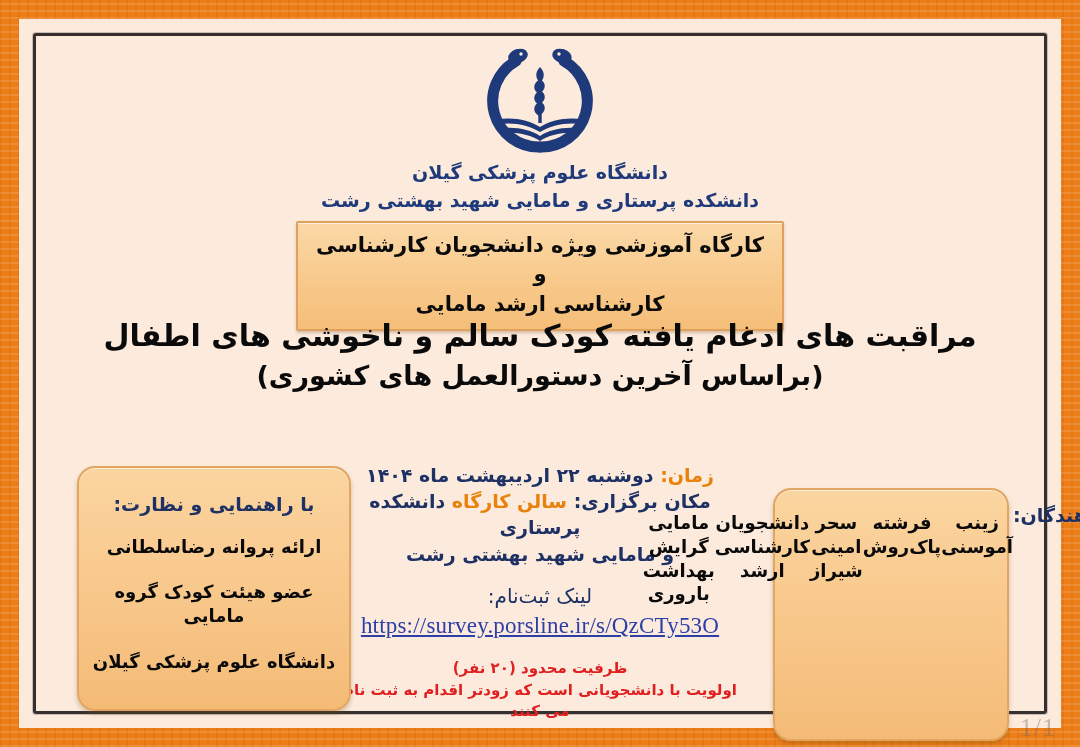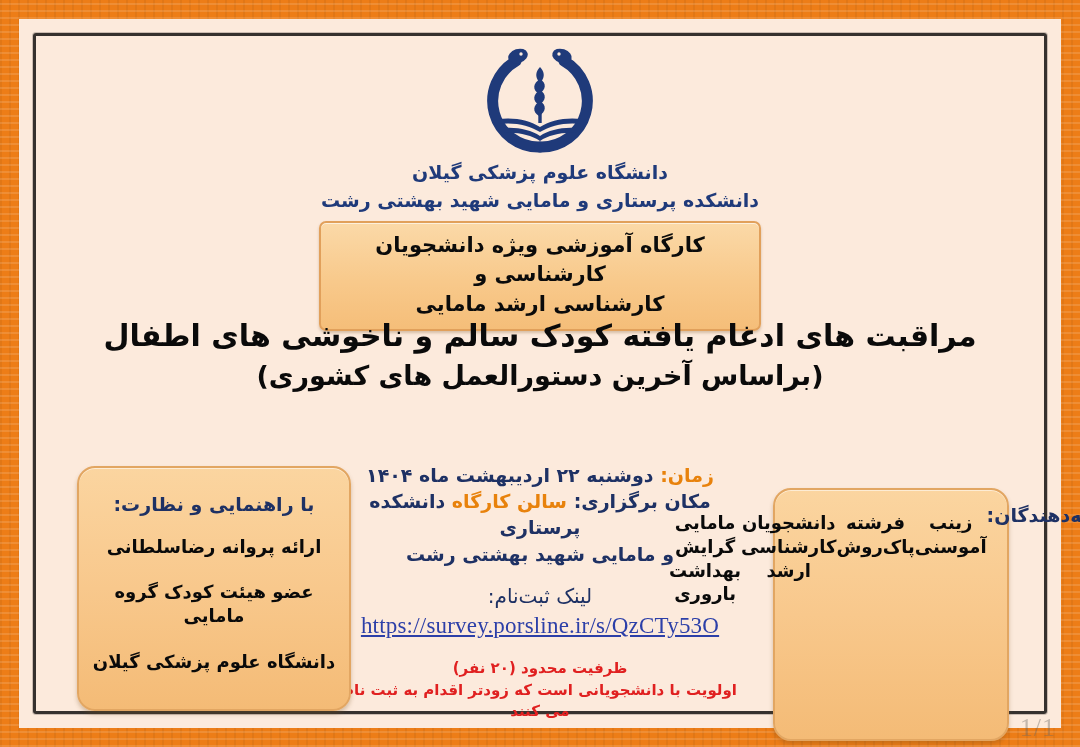--- a/index.html
+++ b/index.html
@@ -71,26 +71,26 @@
     letter-spacing: 0;
   }
   .header-lines div { white-space: nowrap; }
 
   
   .subtitle-box {
     position: absolute;
     left: 50%;
     transform: translateX(-50%);
     top: 202px;
-    width: 442px;
+    width: 488px;
     padding: 8px 10px 10px;
     box-sizing: border-box;
     background: linear-gradient(180deg, #FBD9A8 0%, #F8C98B 55%, #F5BE79 100%);
     border: 2px solid #E1A05B;
-    border-radius: 7px;
+    border-radius: 2px;
     box-shadow: 0 2px 3px rgba(120,80,30,0.28), inset 0 1px 0 rgba(255,255,255,0.6);
     text-align: center;
     color: #0B0B0B;
     font-weight: bold;
     font-size: 21px;
     line-height: 1.4;
   }
 
   
   .main-title {
@@ -276,20 +276,21 @@
         <div class="panel-heading">با راهنمایی و نظارت:</div>
         <div class="panel-item">ارائه پروانه رضاسلطانی</div>
         <div class="panel-item">عضو هیئت کودک گروه مامایی</div>
         <div class="panel-item">دانشگاه علوم پزشکی گیلان</div>
       </div>
 
       <div class="panel panel-right">
         <div class="panel-heading">ارائه‌دهندگان:</div>
         <div class="panel-item">زینب آموسنی</div>
         <div class="panel-item">فرشته پاک‌روش</div>
+        <div class="panel-item">سحر امینی شیراز</div>
         <div class="panel-item">دانشجویان کارشناسی ارشد</div>
         <div class="panel-item">مامایی گرایش بهداشت باروری</div>
       </div>
 
     </div>
   </div>
 
   <div class="page-indicator">1/1</div>
 </div>
 

